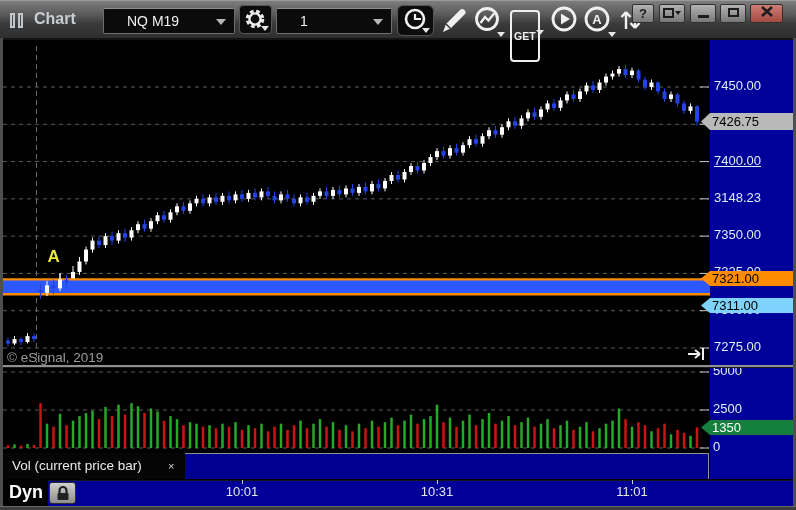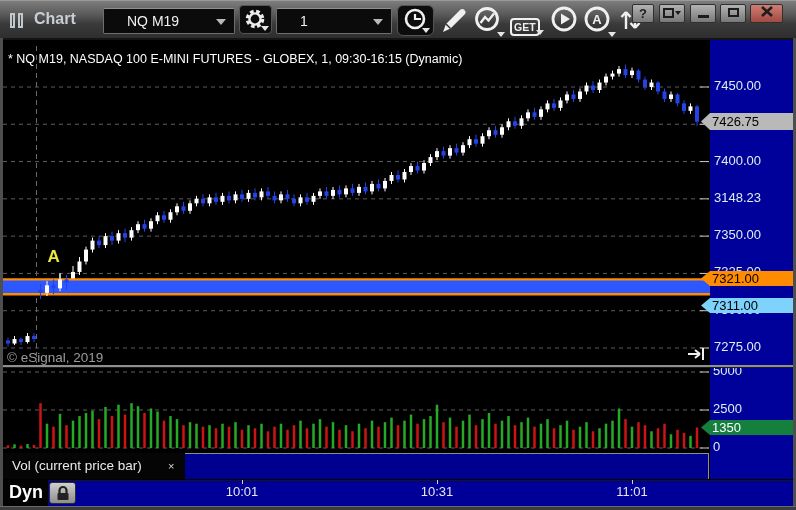--- a/index.html
+++ b/index.html
@@ -105,21 +105,21 @@
 
     <div class="toolbtn" style="left:472px;width:36px;height:32px;">
       <svg width="34" height="30">
         <circle cx="15" cy="14" r="10.5" fill="none" stroke="#f0f0f0" stroke-width="2.8"></circle>
         <path d="M8.5 18 l4.5-6 3.5 3.5 5.5-7" fill="none" stroke="#f0f0f0" stroke-width="2.4"></path>
       </svg>
       <span class="subarr" style="right:3px;bottom:0px;"></span>
     </div>
 
     <div class="toolbtn" style="left:510px;width:36px;height:32px;">
-      <span style="display:inline-block;margin-top:13px;border:2px solid #f0f0f0;border-radius:4px;padding:1px 2px;
+      <span style="display:inline-block;margin-top:5px;border:2px solid #f0f0f0;border-radius:4px;padding:18px 2px;
         font-size:10.5px;font-weight:bold;color:#f0f0f0;">GET</span>
       <span class="subarr" style="right:2px;bottom:2px;"></span>
     </div>
 
     <div class="toolbtn" style="left:549px;width:30px;height:30px;">
       <svg width="30" height="30">
         <circle cx="15" cy="14" r="11" fill="none" stroke="#f0f0f0" stroke-width="2.8"></circle>
         <polygon points="12,8.5 21,14 12,19.5" fill="#f0f0f0"></polygon>
       </svg>
     </div>
@@ -519,28 +519,27 @@
       <rect x="650.25" y="64.28" width="2.5" height="16.72" fill="#26a926"></rect>
       <rect x="656.75" y="61.239999999999995" width="2.5" height="19.760000000000005" fill="#cc1414"></rect>
       <rect x="663.25" y="56.68" width="2.5" height="24.32" fill="#cc1414"></rect>
       <rect x="669.75" y="67.32" width="2.5" height="13.680000000000007" fill="#26a926"></rect>
       <rect x="676.25" y="62.760000000000005" width="2.5" height="18.239999999999995" fill="#cc1414"></rect>
       <rect x="682.75" y="65.8" width="2.5" height="15.200000000000003" fill="#cc1414"></rect>
       <rect x="689.25" y="68.84" width="2.5" height="12.159999999999997" fill="#26a926"></rect>
       <rect x="695.75" y="60.480000000000004" width="2.5" height="20.519999999999996" fill="#cc1414"></rect>
     </svg>
 
-  <div class="chart-title">* NQ M19, NASDAQ 100 E-MINI FUTURES - GLOBEX, 1, 09:30-16:15 (Dynamic)</div>
   <div class="watermark">© eSignal, 2019</div>
   <div class="marker-a" id="marker-a" style="left: 47.5px; top: 247.02px;">A</div>
 
   <div id="price-axis">
       <div class="axis-label" style="left:714px;top:78px;">7450.00</div>
       <div class="axis-label" style="left:714px;top:115.285px;">7425.00</div>
-      <div class="axis-label" style="left:714px;top:152.57px;">7400.00</div>
+      <div class="axis-label" style="left:714px;top:152.57px;text-decoration:underline;">7400.00</div>
       <div class="axis-label" style="left:714px;top:189.85500000000002px;">3148.23</div>
       <div class="axis-label" style="left:714px;top:227.14000000000001px;">7350.00</div>
       <div class="axis-label" style="left:714px;top:264.425px;">7325.00</div>
       <div class="axis-label" style="left:714px;top:301.71000000000004px;">7300.00</div>
       <div class="axis-label" style="left:714px;top:338.995px;">7275.00</div>
     </div>
   <div id="vol-axis">
       <div class="axis-label" style="left:713px;top:363px;text-align:right;">5000</div>
       <div class="axis-label" style="left:713px;top:401px;">2500</div>
       <div class="axis-label" style="left:713px;top:439px;">0</div>

